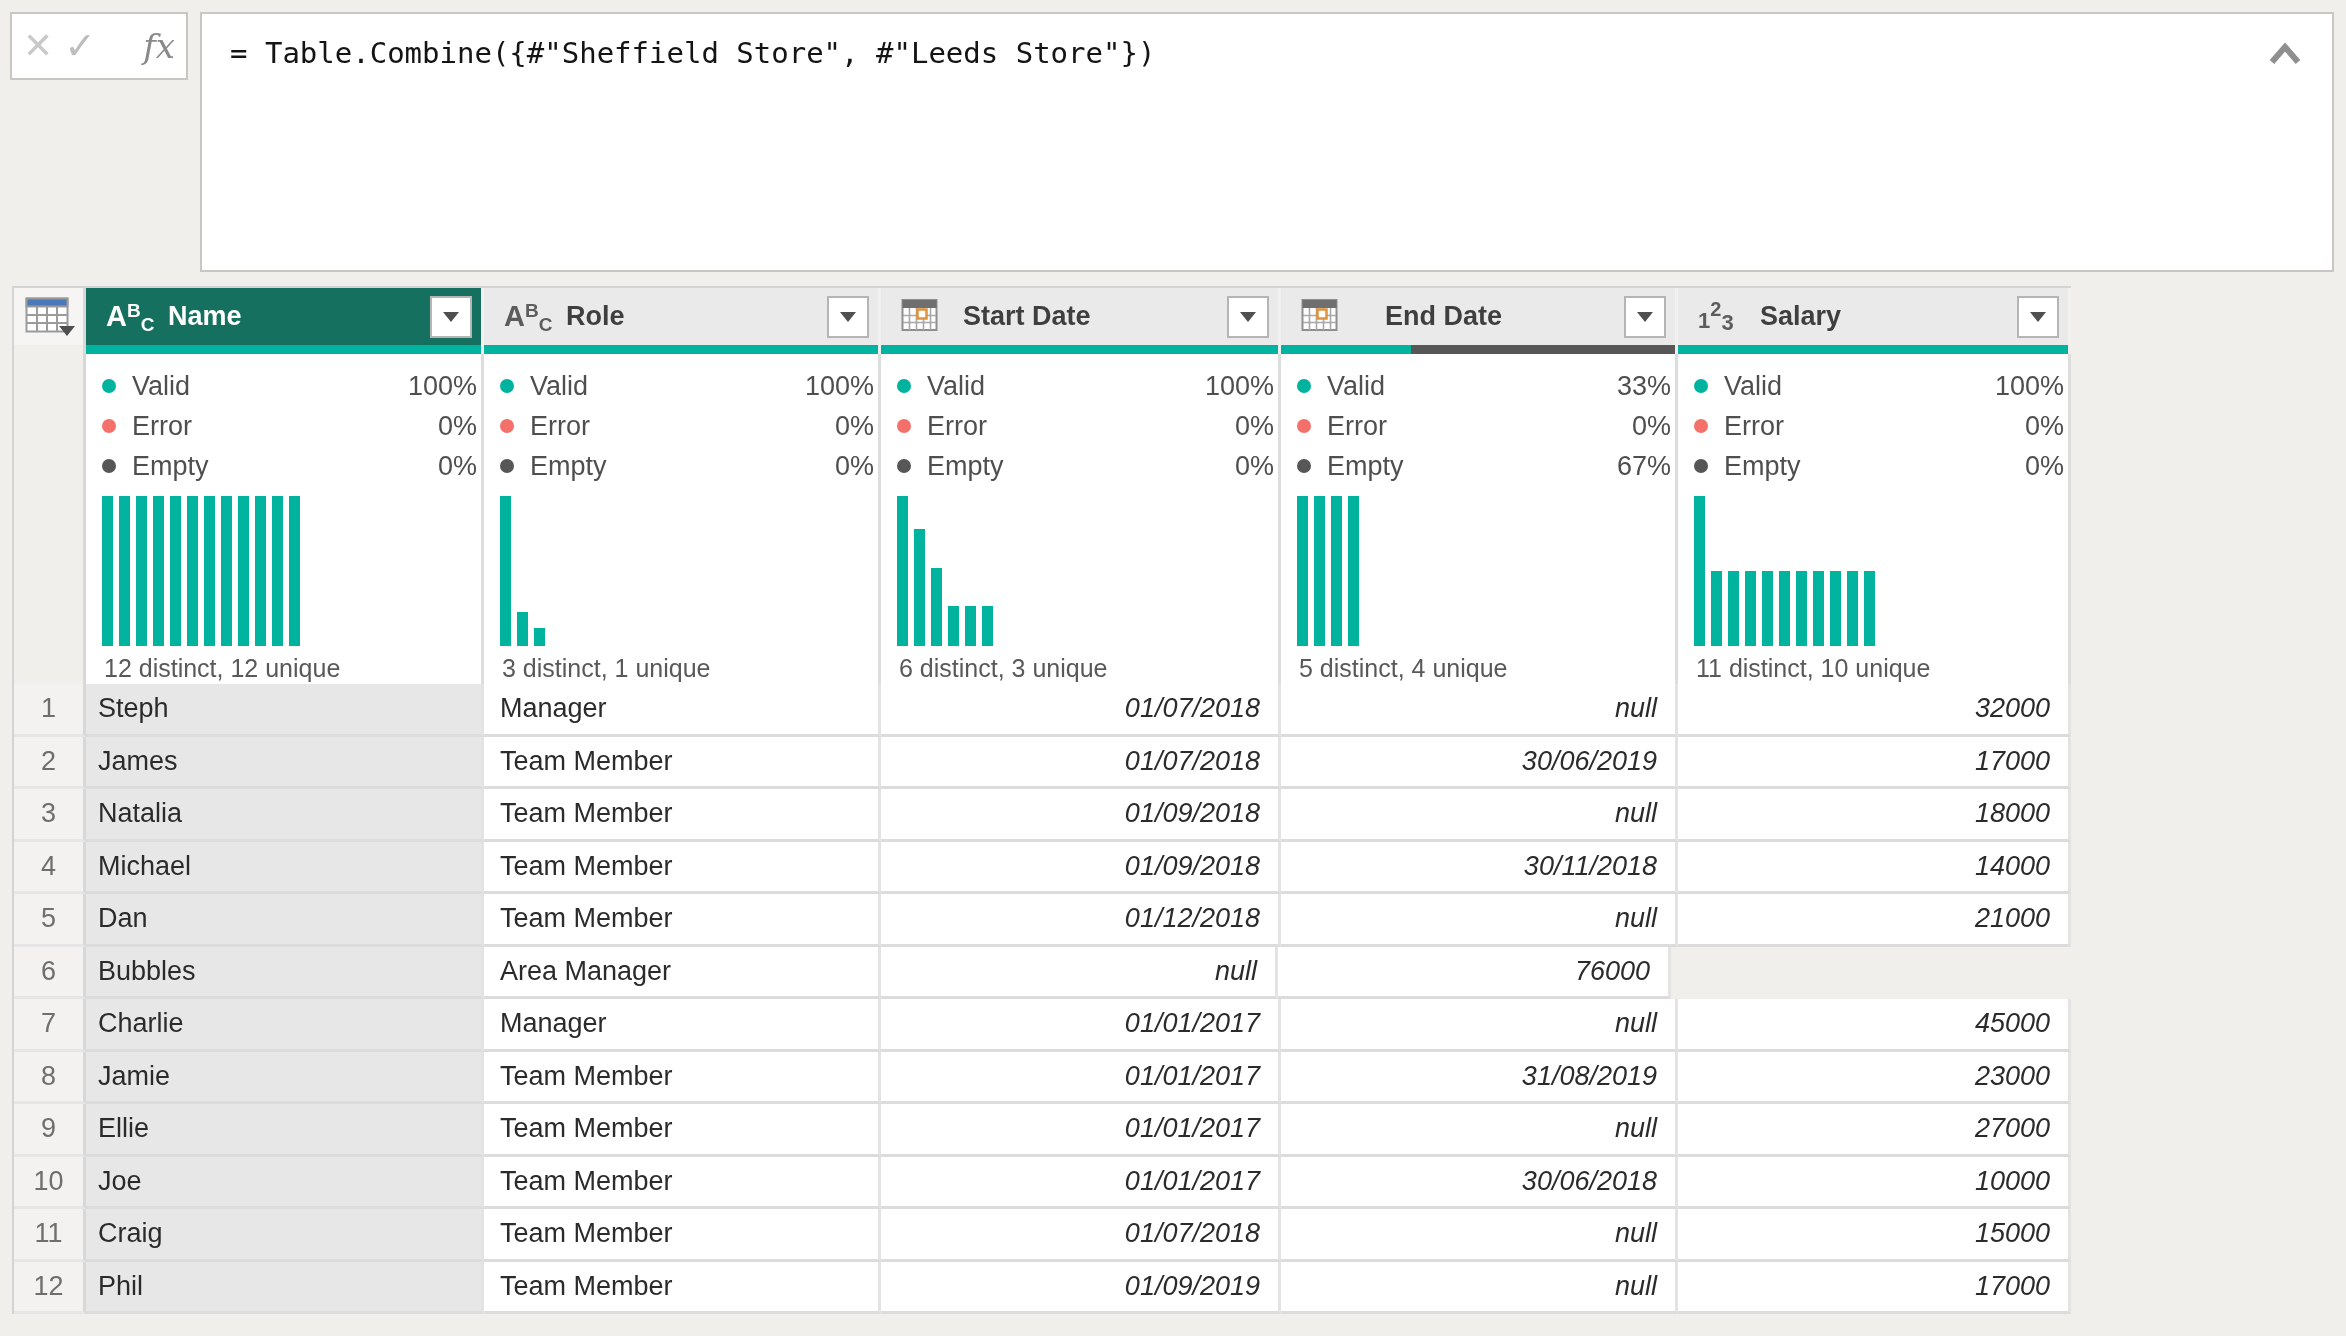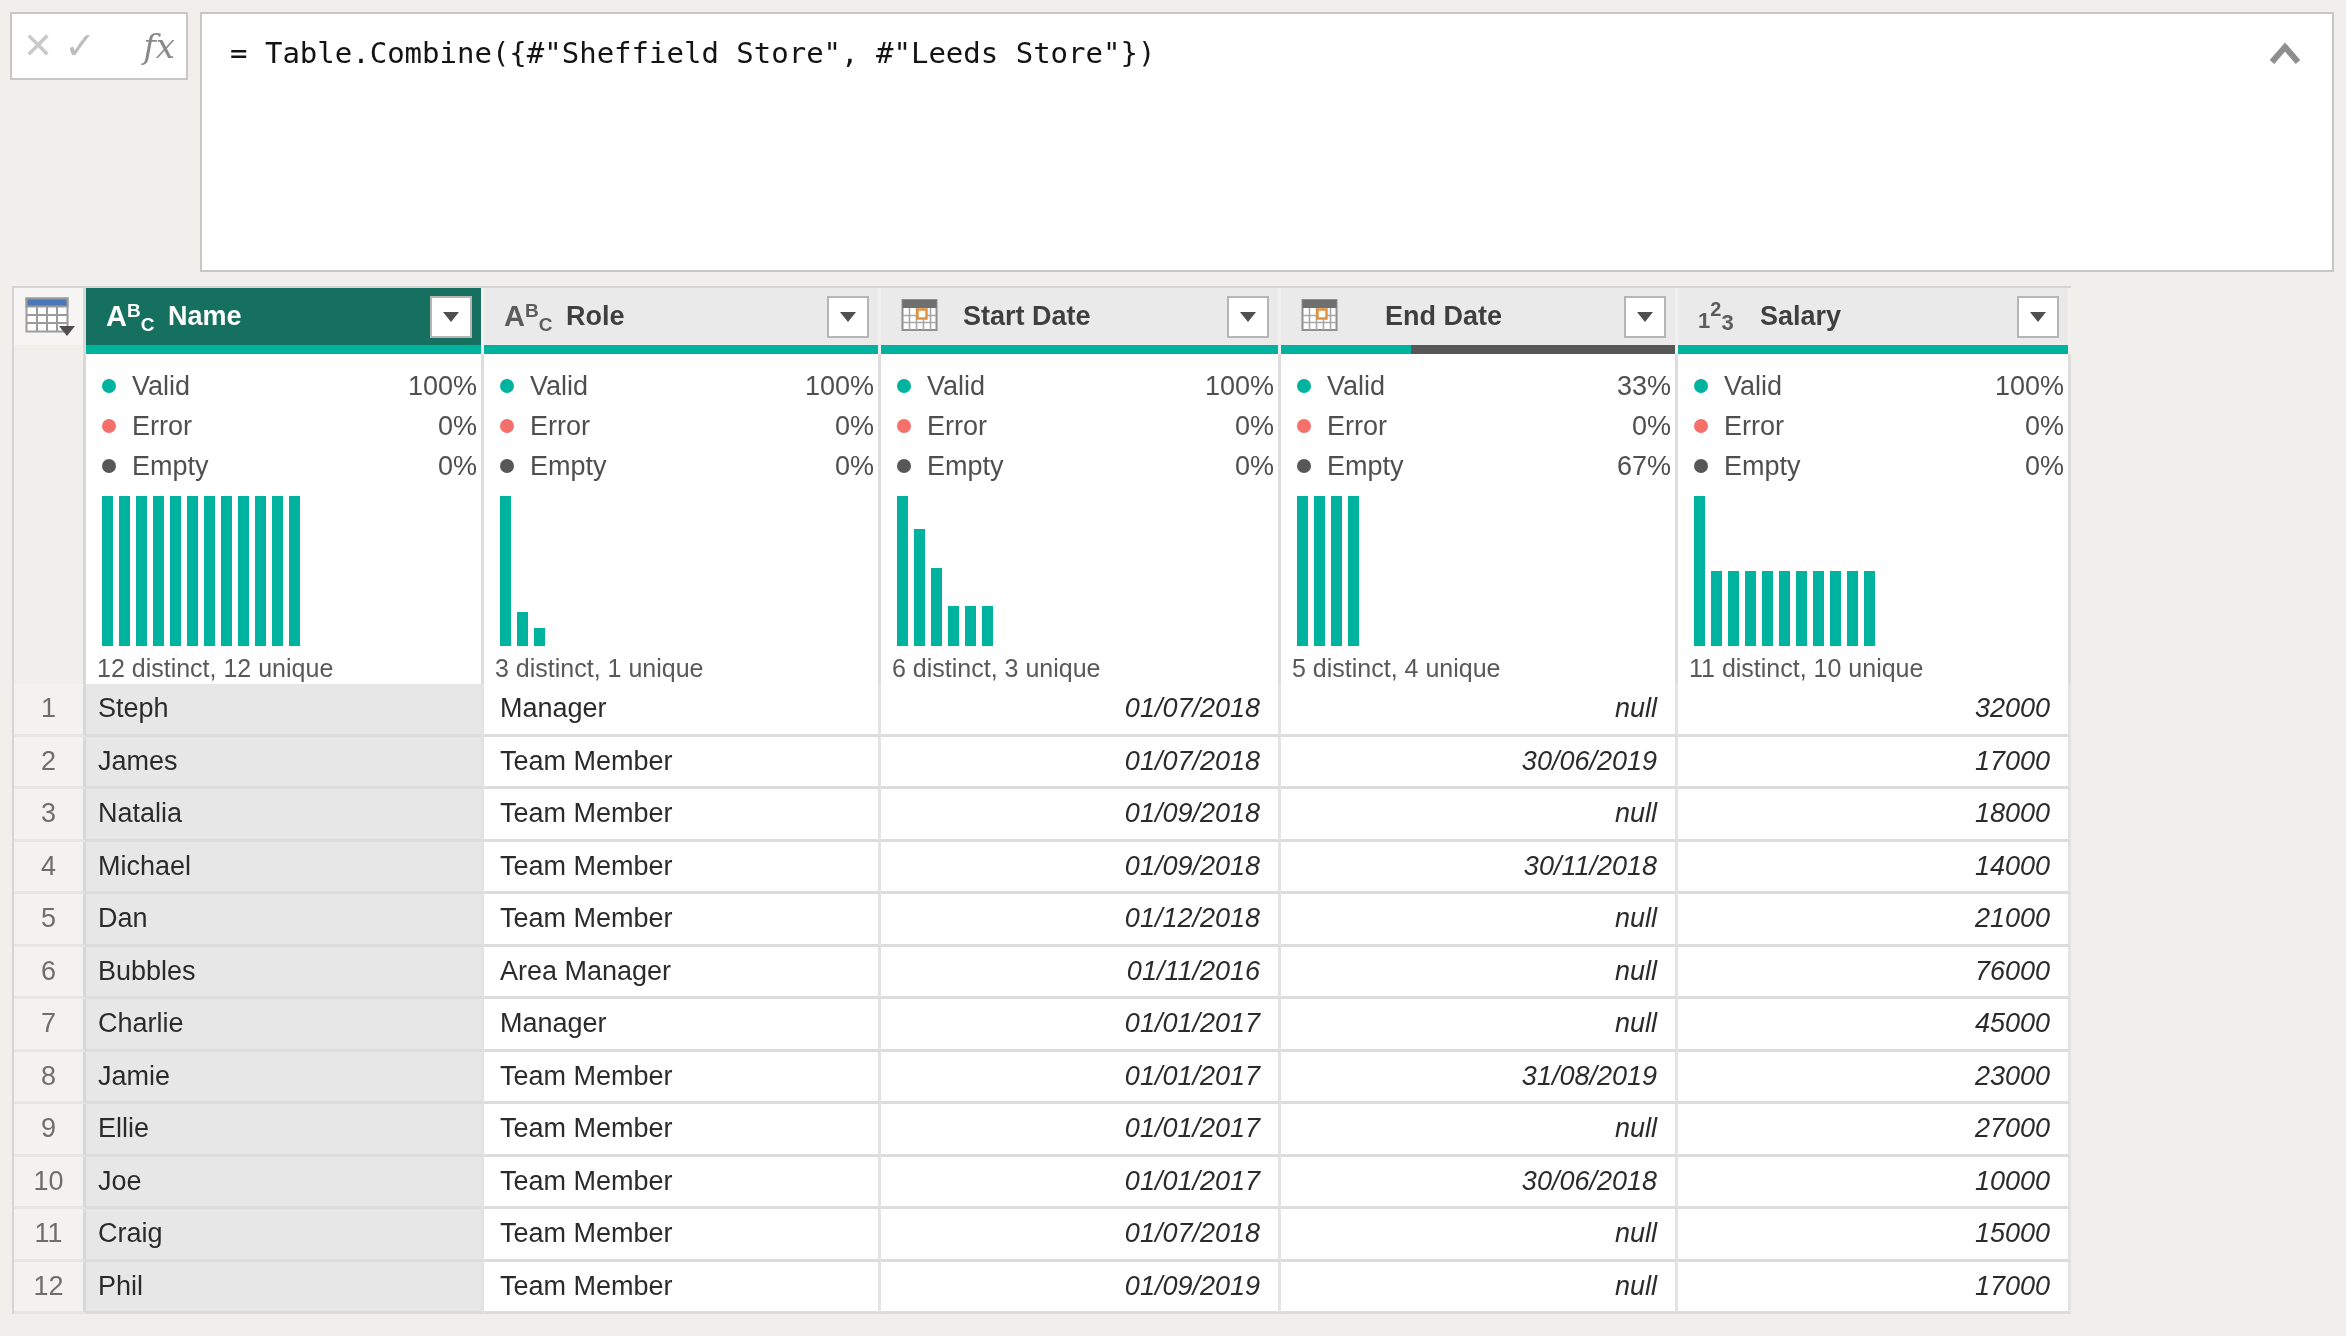--- a/index.html
+++ b/index.html
@@ -99,21 +99,21 @@
   .dot{width:14px;height:14px;border-radius:50%;margin-right:16px;flex:none;}
   .dot.teal{background:var(--teal);}
   .dot.red{background:var(--error-red);}
   .dot.gray{background:var(--empty-gray);}
   .spct{margin-left:auto;}
   .hist{
     margin:10px 0 0 16px;height:150px;
     display:flex;align-items:flex-end;gap:6px;
   }
   .hist .bar{width:11px;background:var(--teal);flex:none;}
-  .distinct{margin:8px 0 0 11px;font-size:25px;color:#595959;white-space:nowrap;}
+  .distinct{margin:8px 0 0 18px;font-size:25px;color:#595959;white-space:nowrap;}
 
   
   .drow{height:52.5px;}
   .drow .cell{
     height:52.5px;background:#fff;
     border-right:3px solid #E3E3E3;border-bottom:3px solid var(--cell-border);
     font-size:27px;display:flex;align-items:center;white-space:nowrap;overflow:hidden;
   }
   .gut{
     background:#F3F2F1 !important;justify-content:center;
@@ -433,21 +433,20 @@
     <div class="cell w1 namec">Dan</div>
     <div class="cell w2 txt">Team Member</div>
     <div class="cell w3 val">01/12/2018</div>
     <div class="cell w4 val">null</div>
     <div class="cell w5 val">21000</div>
   </div>
   <div class="trow drow">
     <div class="cell w0 gut">6</div>
     <div class="cell w1 namec">Bubbles</div>
     <div class="cell w2 txt">Area Manager</div>
-    <div class="cell w3 val">01/11/2016</div>
     <div class="cell w4 val">null</div>
     <div class="cell w5 val">76000</div>
   </div>
   <div class="trow drow">
     <div class="cell w0 gut">7</div>
     <div class="cell w1 namec">Charlie</div>
     <div class="cell w2 txt">Manager</div>
     <div class="cell w3 val">01/01/2017</div>
     <div class="cell w4 val">null</div>
     <div class="cell w5 val">45000</div>

